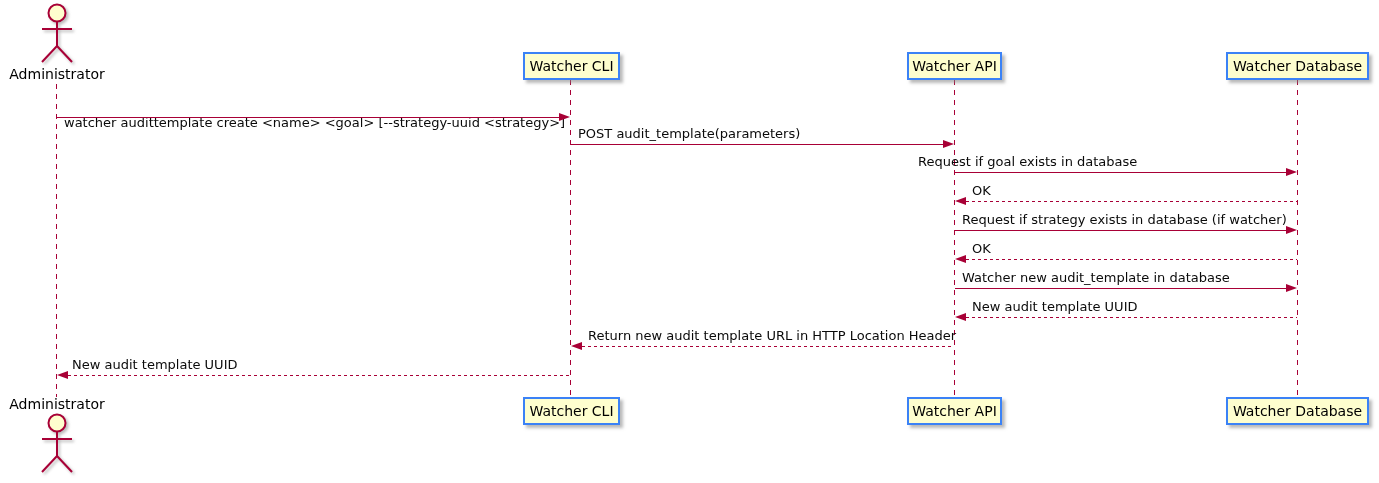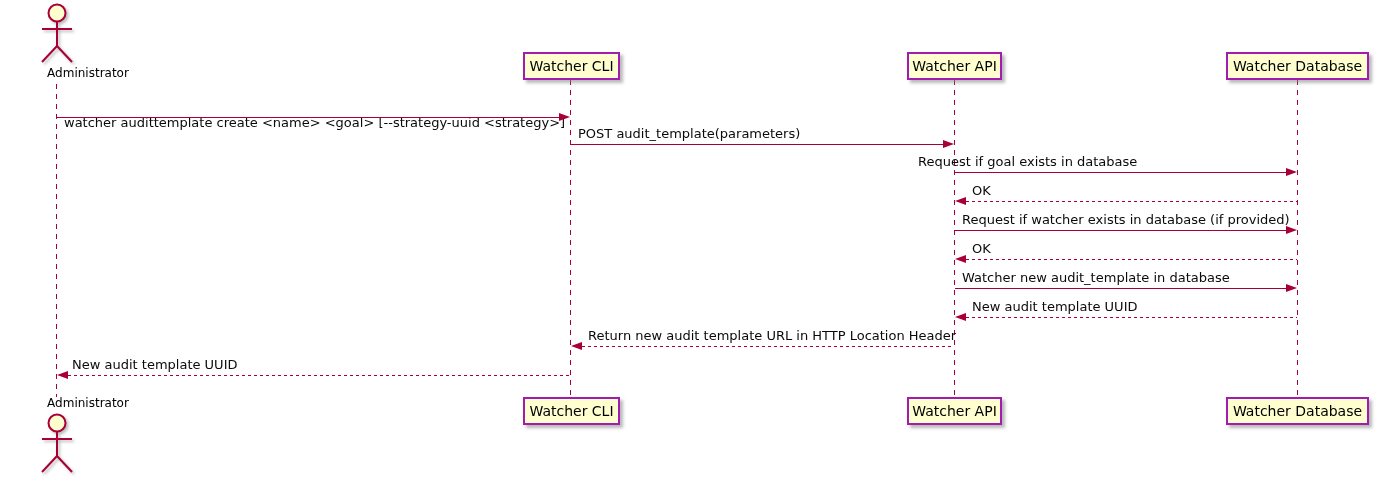--- a/index.html
+++ b/index.html
@@ -16,38 +16,37 @@
     position: absolute;
     width: 1px;
     background-image: repeating-linear-gradient(to bottom, #A80036 0 5px, transparent 5px 10px);
   }
   
   .pbox {
     position: absolute;
     height: 28px;
     box-sizing: border-box;
     background: #FEFECE;
-    border: 2px solid #a21caf;
+    border: 2px solid #3b82f6;
     box-shadow: 3px 3px 3px rgba(130,130,130,0.55);
     display: flex;
     align-items: center;
     justify-content: center;
     font-size: 14px;
     color: #000000;
     white-space: nowrap;
   }
   
   .actor-label {
     position: absolute;
     width: 114px;
     left: 0;
     text-align: center;
-    font-size: 12px;
+    font-size: 14px;
     color: #000000;
-    padding-left: 31px;
   }
   .actor-svg { position: absolute; filter: drop-shadow(2.5px 2.5px 1.5px rgba(130,130,130,0.55)); }
   
   .msg-label {
     position: absolute;
     font-size: 13px;
     color: #0a0a0a;
     white-space: nowrap;
   }
   .msg-line-solid {
@@ -129,21 +128,21 @@
     <div class="ah-r" style="left:1286px; top:168px"></div>
   </div>
 
   <div>
     <div class="msg-label" style="left:972px; top:183px">OK</div>
     <div class="msg-line-dashed" style="left:966px; top:201px; width:331px"></div>
     <div class="ah-l" style="left:955px; top:197px"></div>
   </div>
 
   <div>
-    <div class="msg-label" style="left:962px; top:212px">Request if watcher exists in database (if provided)</div>
+    <div class="msg-label" style="left:962px; top:212px">Request if strategy exists in database (if watcher)</div>
     <div class="msg-line-solid" style="left:955px; top:230px; width:333px"></div>
     <div class="ah-r" style="left:1286px; top:226px"></div>
   </div>
 
   <div>
     <div class="msg-label" style="left:972px; top:241px">OK</div>
     <div class="msg-line-dashed" style="left:966px; top:259px; width:331px"></div>
     <div class="ah-l" style="left:955px; top:255px"></div>
   </div>
 

